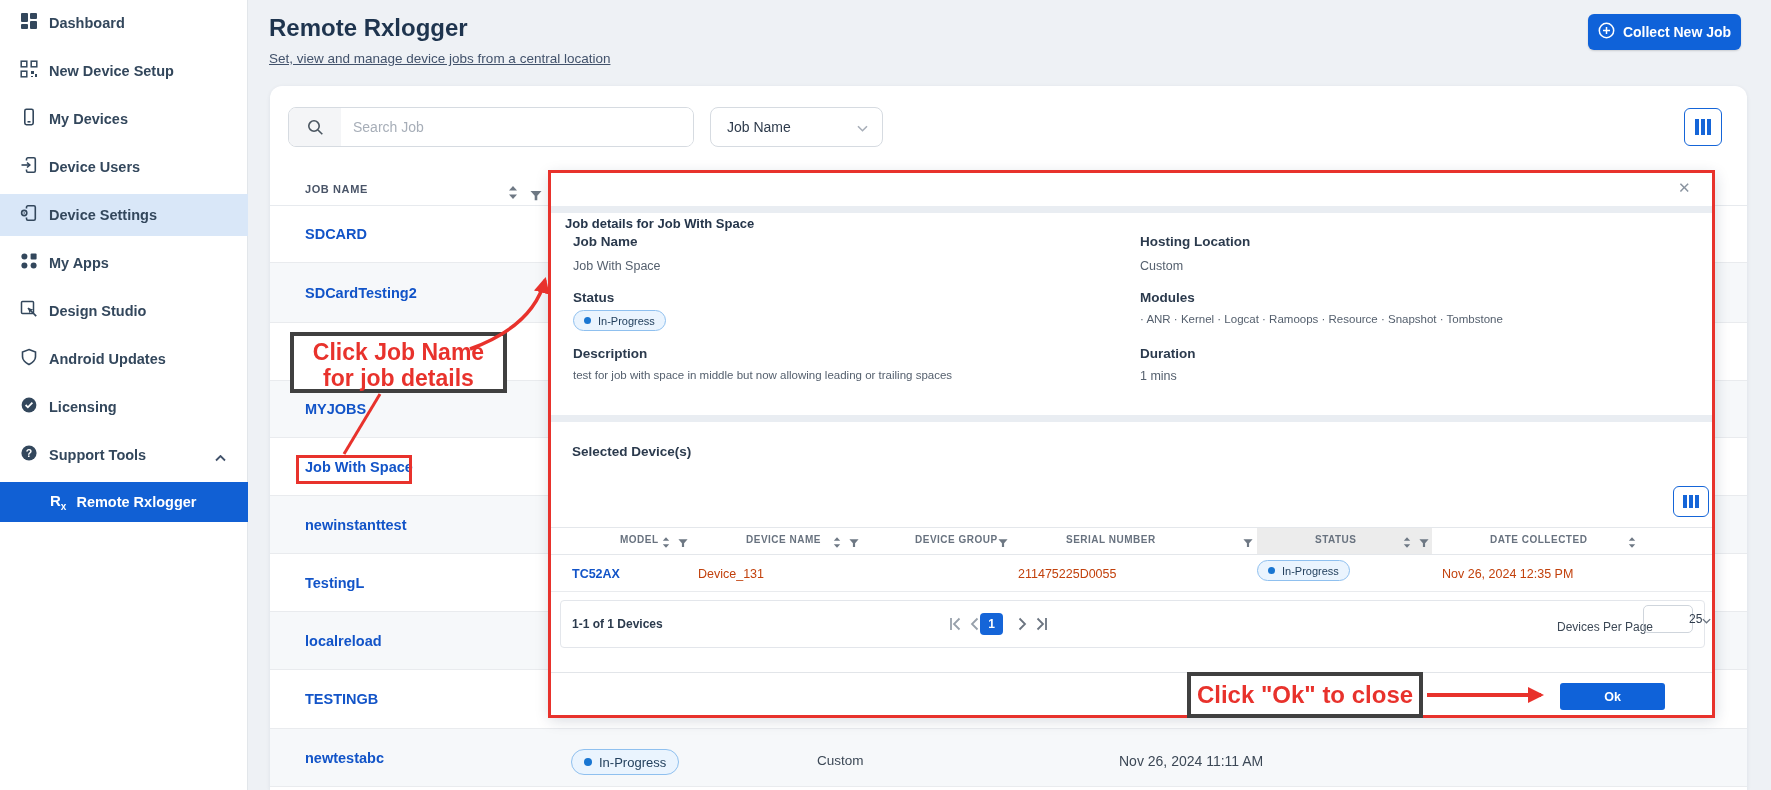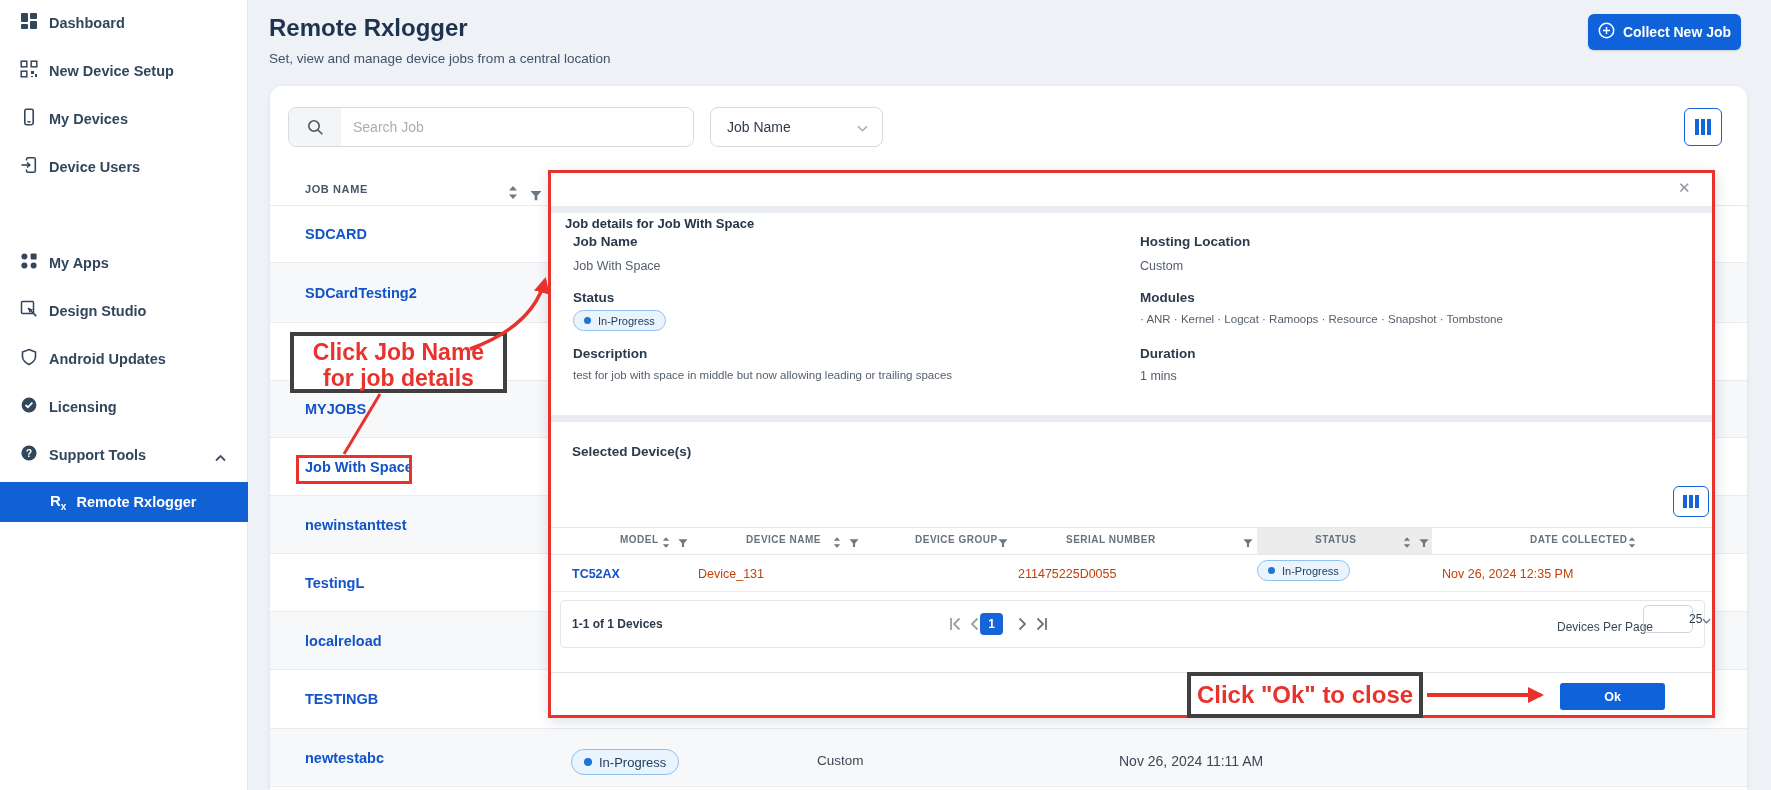--- a/index.html
+++ b/index.html
@@ -15,21 +15,21 @@
   .side-item .lbl { font-size:14.5px; font-weight:700; color:#33475c; }
   .side-item svg { flex:0 0 auto; }
   .side-chev { position:absolute; right:22px; top:14px; }
   .side-sub { position:absolute; left:0; top:482px; width:248px; height:40px; background:#1160d4; display:flex; align-items:center; padding-left:50px; gap:10px; cursor:pointer; }
   .side-sub .rx { color:#ffffff; font-size:15px; font-weight:700; }
   .side-sub .rx sub { font-size:10px; }
   .side-sub .lbl { color:#ffffff; font-size:14.5px; font-weight:700; }
 
   
   .page-title { position:absolute; left:269px; top:14px; font-size:24px; font-weight:700; color:#1e344e; }
-  .page-sub { position:absolute; left:269px; top:51px; font-size:13.5px; color:#42526b; }
+  .page-sub { position:absolute; left:269px; top:51px; font-size:13.5px; color:#42526b;text-decoration:underline; }
   .collect-btn { position:absolute; left:1588px; top:14px; width:153px; height:36px; background:#0f62d9; border-radius:6px; display:flex; align-items:center; justify-content:center; gap:8px; cursor:pointer; box-shadow:0 1px 2px rgba(0,0,0,.15); }
   .collect-btn .lbl { color:#fff; font-size:14px; font-weight:600; }
 
   
   .card { position:absolute; left:270px; top:86px; width:1477px; height:704px; background:#ffffff; border-radius:12px 12px 0 0; box-shadow:0 1px 4px rgba(20,40,70,.08); z-index:1; }
   .search-box { position:absolute; left:18px; top:21px; width:406px; height:40px; border:1px solid #d6dbe1; border-radius:8px; display:flex; align-items:stretch; overflow:hidden; background:#fff; }
   .search-icon-zone { width:52px; background:#f4f5f7; display:flex; align-items:center; justify-content:center; }
   .search-box input { border:none; outline:none; flex:1; padding-left:12px; font-size:14px; color:#33404e; font-family:"Liberation Sans", sans-serif; }
   .search-box input::placeholder { color:#a7aeb8; }
   .dropdown { position:absolute; left:440px; top:21px; width:173px; height:40px; border:1px solid #d6dbe1; border-radius:8px; display:flex; align-items:center; justify-content:space-between; padding:0 14px 0 16px; cursor:pointer; background:#fff; }
@@ -123,20 +123,28 @@
       <span class="lbl">My Devices</span>
     </div>
     <div class="side-item" style="top:146px">
       <span><svg width="18" height="18" viewBox="0 0 18 18" fill="none" stroke="#33475c" stroke-width="1.6">
             <path d="M6.5 4.5V3.2c0-.8.6-1.4 1.4-1.4h6c.8 0 1.4.6 1.4 1.4v11.6c0 .8-.6 1.4-1.4 1.4h-6c-.8 0-1.4-.6-1.4-1.4v-1.3"></path>
             <path d="M1.5 9h8"></path>
             <path d="M7 6.5L9.8 9 7 11.5"></path>
           </svg></span>
       <span class="lbl">Device Users</span>
     </div>
+    <div class="side-item active" style="top:194px">
+      <span><svg width="18" height="18" viewBox="0 0 18 18" fill="none" stroke="#33475c" stroke-width="1.6">
+            <path d="M6.5 4.5V3.2c0-.8.6-1.4 1.4-1.4h6c.8 0 1.4.6 1.4 1.4v11.6c0 .8-.6 1.4-1.4 1.4h-6c-.8 0-1.4-.6-1.4-1.4v-1.3"></path>
+            <circle cx="4.2" cy="9" r="2.6"></circle>
+            <circle cx="4.2" cy="9" r="0.8" fill="#33475c" stroke="none"></circle>
+          </svg></span>
+      <span class="lbl">Device Settings</span>
+    </div>
     <div class="side-item" style="top:242px">
       <span><svg width="18" height="18" viewBox="0 0 18 18" fill="#33475c">
             <circle cx="4.4" cy="4.4" r="3"></circle>
             <rect x="10.6" y="1.4" width="6" height="6" rx="1"></rect>
             <circle cx="4.4" cy="13.6" r="3"></circle>
             <circle cx="13.6" cy="13.6" r="3"></circle>
           </svg></span>
       <span class="lbl">My Apps</span>
     </div>
     <div class="side-item" style="top:290px">
@@ -322,21 +330,21 @@
           <path d="M0.5 0h11L7.3 4.8v4.4H4.7V4.8z"></path>
         </svg></span>
     <span class="th" style="left:717px;">STATUS</span>
     <span class="th-ic" style="left:853px;"><svg width="8" height="11" viewBox="0 0 10 13" fill="#6e7884">
           <path d="M5 0l4 4.4H1z"></path>
           <path d="M5 13L1 8.6h8z"></path>
         </svg></span>
     <span class="th-ic" style="left:869px;"><svg width="10" height="9" viewBox="0 0 12 10" fill="#6e7884">
           <path d="M0.5 0h11L7.3 4.8v4.4H4.7V4.8z"></path>
         </svg></span>
-    <span class="th" style="left:932px;">DATE COLLECTED</span>
+    <span class="th" style="left:892px;">DATE COLLECTED</span>
     <span class="th-ic" style="left:1078px;"><svg width="8" height="11" viewBox="0 0 10 13" fill="#6e7884">
           <path d="M5 0l4 4.4H1z"></path>
           <path d="M5 13L1 8.6h8z"></path>
         </svg></span>
 
     <span class="td link" style="left:22px;">TC52AX</span>
     <span class="td" style="left:148px;">Device_131</span>
     <span class="td" style="left:317px;"></span>
     <span class="td" style="left:468px;">211475225D0055</span>
     <span class="badge sm abs" style="left:707px; top:388px;">

